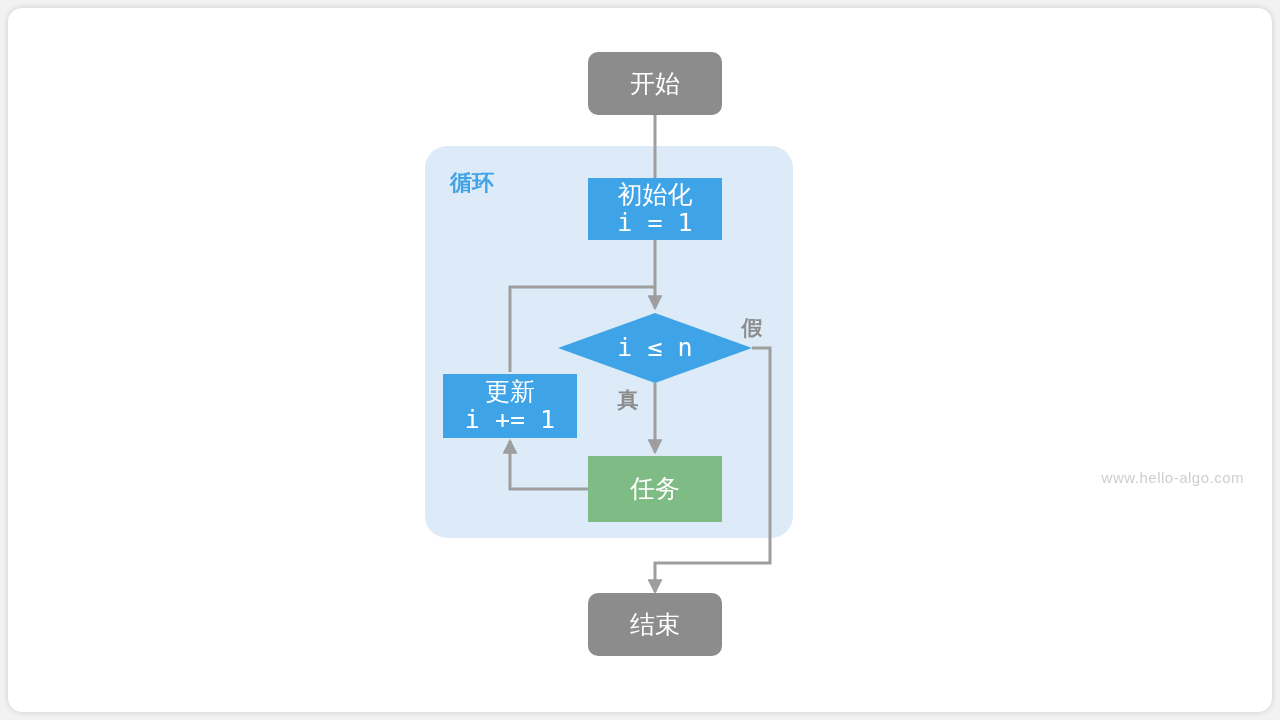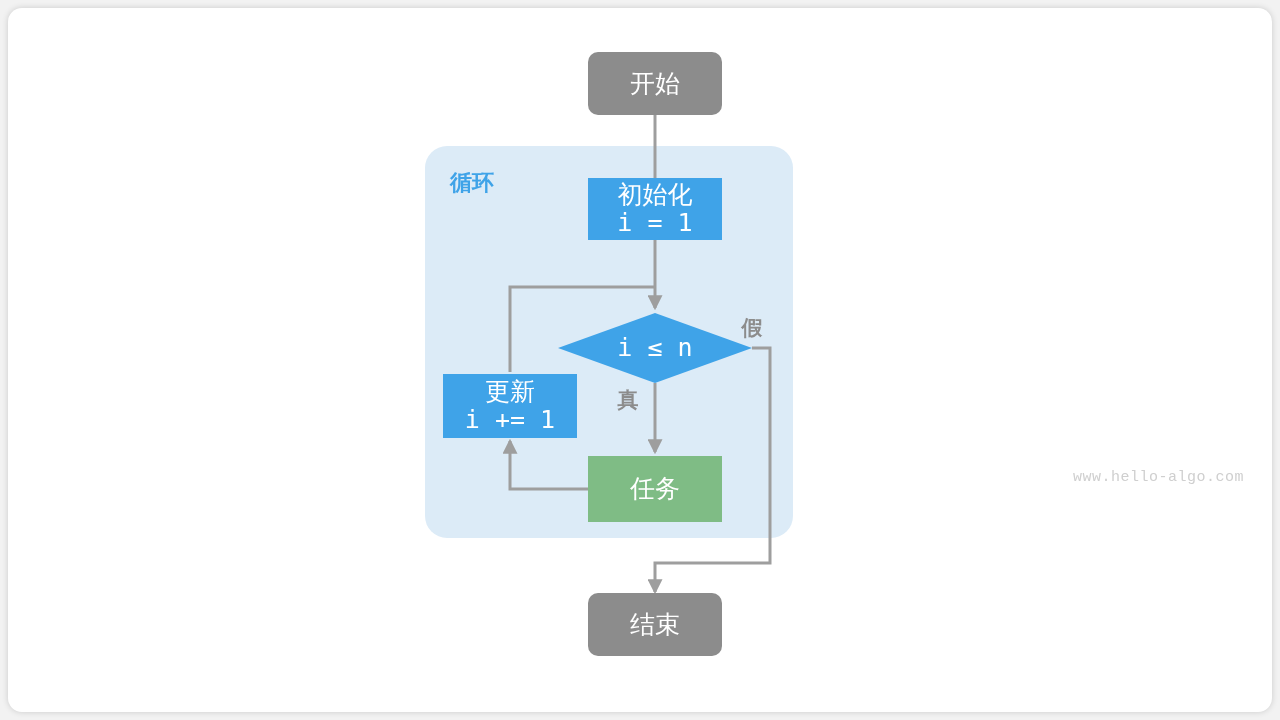--- a/index.html
+++ b/index.html
@@ -58,21 +58,21 @@
     font-size: 21px;
     font-weight: bold;
     text-anchor: middle;
     dominant-baseline: middle;
   }
   .watermark {
     position: absolute;
     right: 36px;
     bottom: 22px;
     color: #cfcfcf;
-    font-family: Liberation Mono, monospace;
+    font-family: Liberation Sans, sans-serif;
     font-size: 15px;
     letter-spacing: 0.5px;
     user-select: none;
   }
   .edge {
     stroke: #9e9e9e;
     stroke-width: 3;
     fill: none;
   }
 </style>

